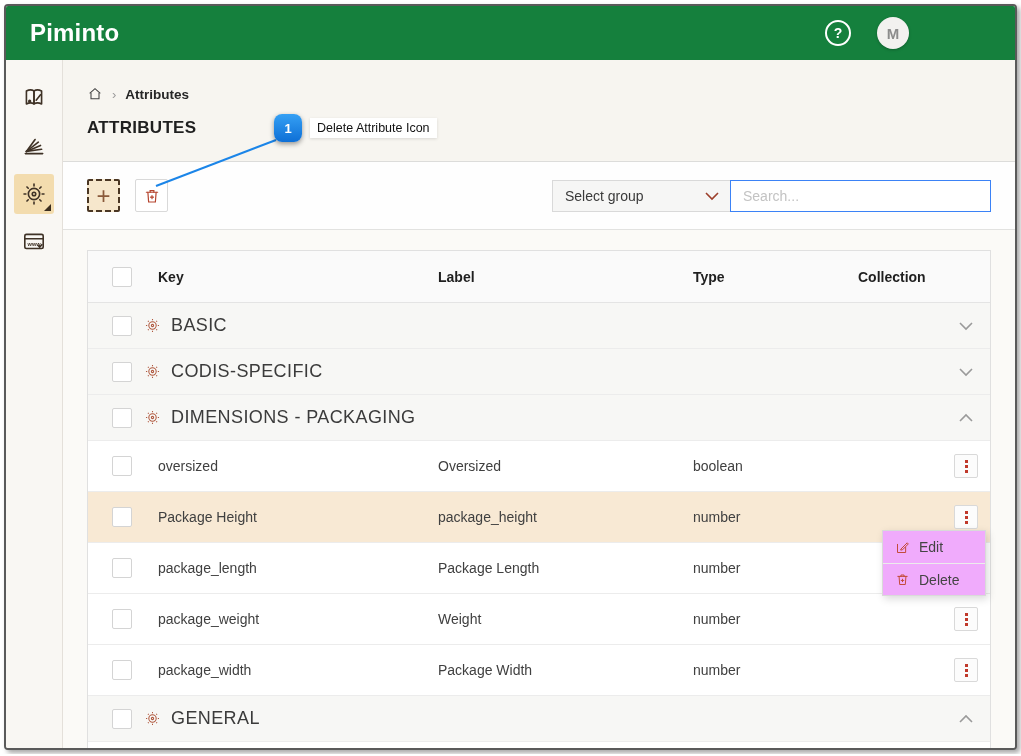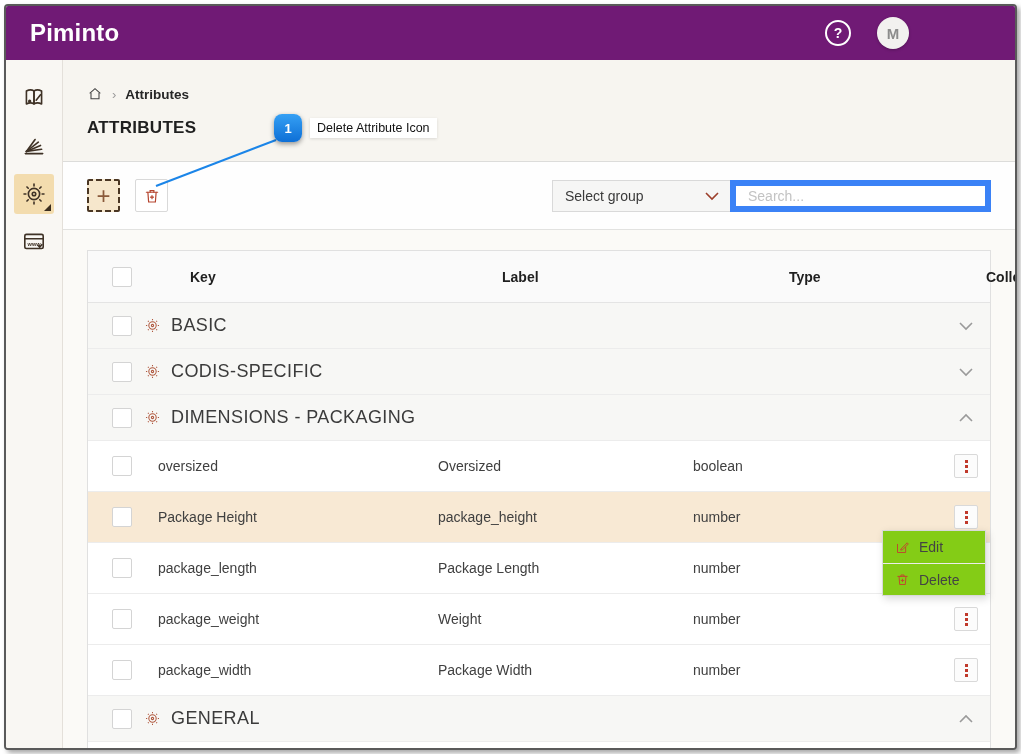--- a/index.html
+++ b/index.html
@@ -5,21 +5,21 @@
   * { margin:0; padding:0; box-sizing:border-box; }
   html,body { background:#fff; font-family:"Liberation Sans", sans-serif; }
   .window{
     position:relative; width:1013px; height:746px; margin:4px;
     border:2px solid #5a5a5a; border-radius:4px; overflow:hidden;
     box-shadow:3px 3px 5px rgba(0,0,0,.35); background:#fbfaf7;
   }
   
   .topbar{
     position:absolute; top:0; left:0; right:0; height:54px;
-    background:#701a75; display:flex; align-items:center; padding:16px 24px;
+    background:#15803d; display:flex; align-items:center; padding:16px 24px;
   }
   .brand{ color:#fff; font-size:24px; font-weight:bold; letter-spacing:.2px; }
   .topbar-right{ margin-left:auto; display:flex; align-items:center; gap:26px; padding-right:82px; }
   .help-circle{
     width:26px; height:26px; border-radius:50%; border:2px solid #fff;
     color:#fff; font-size:14px; font-weight:bold; display:flex; align-items:center; justify-content:center;
     cursor:pointer;
   }
   .avatar{
     width:32px; height:32px; border-radius:50%; background:#f2f1ef; color:#8c8c8c;
@@ -65,31 +65,31 @@
     display:flex; align-items:center; justify-content:center; cursor:pointer;
   }
   .toolbar-right{ margin-left:auto; display:flex; align-items:center;padding-left:17px; }
   .select-group{
     width:178px; height:32px; background:#f6f6f5; border:1px solid #d9d9d9; border-right:none;
     display:flex; align-items:center; padding:0 10px 0 12px; cursor:pointer;
     font-size:14px; color:#3a3a3a;
   }
   .select-group svg{ margin-left:auto; }
   .search-box{
-    width:261px; height:32px; background:#fff; border:6px solid #3b82f6;
+    width:261px; height:32px; background:#fff; border:1px solid #3b82f6;
     font-size:14px; color:#333; padding:0 12px; outline:none;
   }
   .search-box::placeholder{ color:#c3c3c3; }
   
   .table-wrap{ margin:20px 24px 0; background:#fff; border:1px solid #e0e0e0; border-bottom:none; }
   .trow{
     display:grid; grid-template-columns:70px 280px 255px 165px 1fr 48px;
     align-items:center; border-bottom:1px solid #ececec; background:#fff;
   }
-  .trow.head{ height:52px; background:#fafafa; border-bottom:1px solid #e4e4e4;gap:32px; }
+  .trow.head{ height:52px; background:#fafafa; border-bottom:1px solid #e4e4e4; }
   .trow.head .cell{ font-size:14px; font-weight:bold; color:#1f1f1f; }
   .trow.group{ height:46px; background:#f7f7f5; }
   .trow.data{ height:51px; }
   .trow.data.highlight{ background:#f8e9d4; }
   .cell{ font-size:14px; color:#404040; }
   .cell.check{ padding-left:24px; }
   .checkbox{
     display:block; width:20px; height:20px; background:#fff; border:1px solid #d4d4d4; border-radius:2px;
     cursor:pointer;
   }
@@ -100,21 +100,21 @@
   .chev{ stroke:#9a9a9a; fill:none; stroke-width:1.6; cursor:pointer; transition:transform .1s; }
   .group.expanded .chev{ transform:rotate(180deg); }
   .dots-btn{
     width:24px; height:24px; background:#fcfcfc; border:1px solid #d9d9d9; border-radius:2px;
     display:flex; flex-direction:column; align-items:center; justify-content:center; gap:2px; cursor:pointer;
   }
   .dots-btn i{ width:3px; height:3px; background:#c0392b; display:block; }
   .partial-row{ height:10px; background:#fff; margin:0 24px; border-left:1px solid #e0e0e0; border-right:1px solid #e0e0e0; }
   
   .ctx-menu{
-    position:absolute; left:876px; top:524px; width:104px; background:#84cc16;
+    position:absolute; left:876px; top:524px; width:104px; background:#f0abfc;
     border:1px solid #d9d9d9; box-shadow:2px 3px 8px rgba(0,0,0,.15); z-index:30;
   }
   .ctx-item{
     height:32px; display:flex; align-items:center; gap:9px; padding:0 12px;
     font-size:14px; color:#444; cursor:pointer;
   }
   .ctx-item + .ctx-item{ border-top:1px solid #ececec; }
   .ctx-item svg{ stroke:#c0452e; fill:none; stroke-width:1.5; stroke-linecap:round; }
   
   .anno-layer{ position:absolute; left:0; top:0; width:100%; height:100%; pointer-events:none; z-index:20; }

